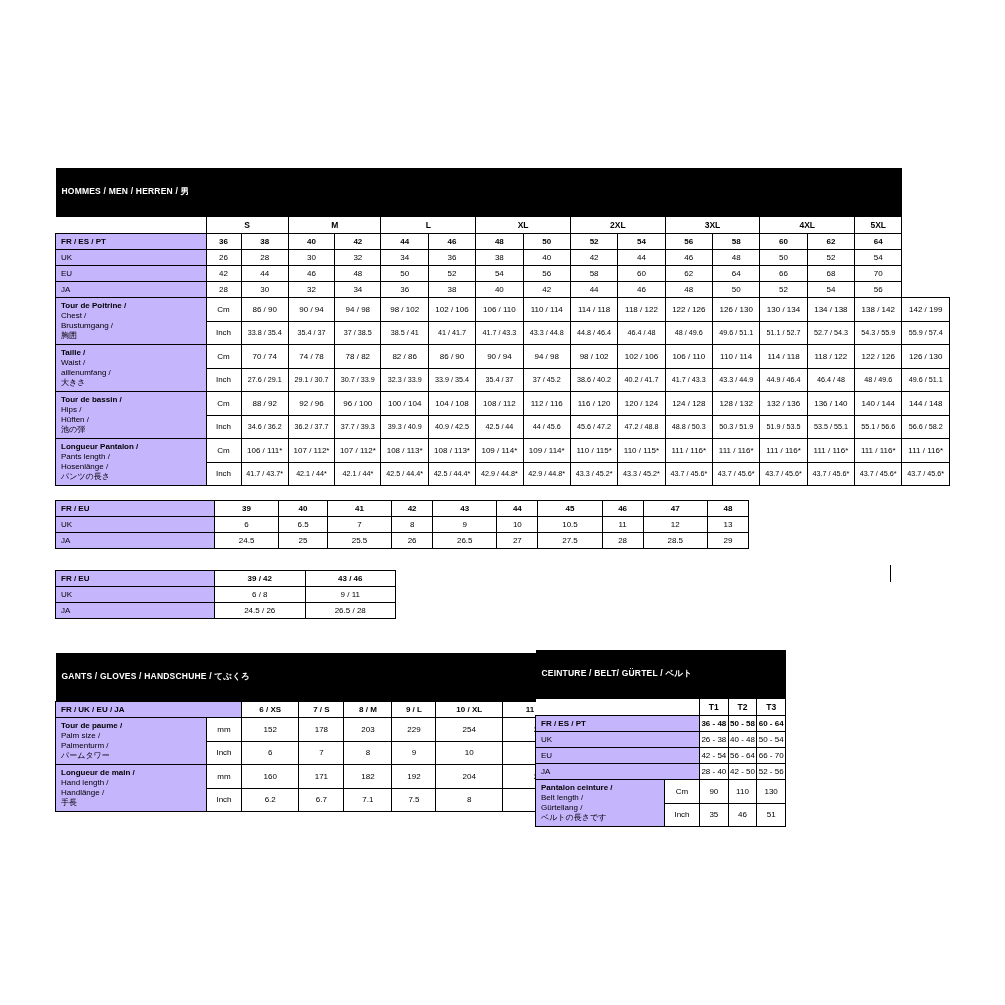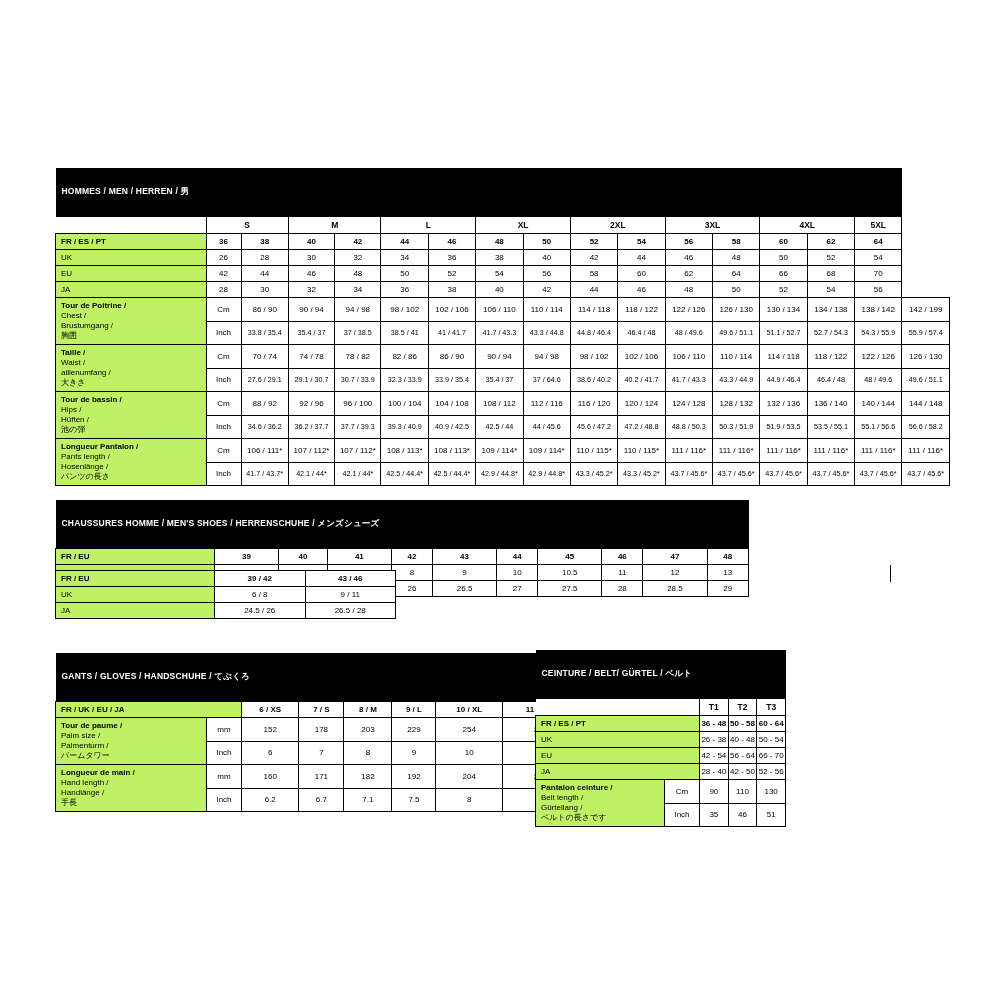--- a/index.html
+++ b/index.html
@@ -3,21 +3,21 @@
 <meta charset="utf-8">
 <style>
   html,body{margin:0;padding:0;background:#ffffff;}
   body{width:1005px;height:1005px;font-family:"Liberation Sans",sans-serif;color:#000;}
   .page{position:relative;width:1005px;height:1005px;}
 
   table{border-collapse:collapse;}
   .blk{background:#000;color:#fff;font-weight:bold;font-size:8.5px;letter-spacing:.2px;padding:18px 6px;}
   .yel{background:#f5e400;font-weight:bold;}
   .cell{border:1px solid #000;font-size:8px;text-align:center;padding:2px 1px;background:#fff;}
-  .lbl{border:1px solid #000;font-size:8px;text-align:left;padding:3px 5px;background:#bef264;margin-top:33px;}
+  .lbl{border:1px solid #000;font-size:8px;text-align:left;padding:3px 5px;background:#c4b5fd;margin-top:33px;}
   .unit{border:1px solid #000;font-size:8px;text-align:center;padding:2px 4px;background:#fff;width:26px;}
   .grp{border:1px solid #000;font-size:8.5px;font-weight:bold;text-align:center;background:#fff;padding:3px 1px;}
   .nobd{border:none;background:#fff;}
   .multi{line-height:1.25;}
   .multi b{font-weight:bold;}
   .small{font-size:7.2px;}
 
   
   #men-table{position:absolute;left:55px;top:168px;width:895px;}
   #men-table td{vertical-align:middle;}
@@ -192,21 +192,21 @@
         <td class="cell">126 / 130</td>
       </tr>
       <tr>
         <td class="unit">Inch</td>
         <td class="cell small">27.6 / 29.1</td>
         <td class="cell small">29.1 / 30.7</td>
         <td class="cell small">30.7 / 33.9</td>
         <td class="cell small">32.3 / 33.9</td>
         <td class="cell small">33.9 / 35.4</td>
         <td class="cell small">35.4 / 37</td>
-        <td class="cell small">37 / 64.6</td>
+        <td class="cell small">37 / 45.2</td>
         <td class="cell small">38.6 / 40.2</td>
         <td class="cell small">40.2 / 41.7</td>
         <td class="cell small">41.7 / 43.3</td>
         <td class="cell small">43.3 / 44.9</td>
         <td class="cell small">44.9 / 46.4</td>
         <td class="cell small">46.4 / 48</td>
         <td class="cell small">48 / 49.6</td>
         <td class="cell small">49.6 / 51.1</td>
       </tr>
 
@@ -295,23 +295,20 @@
         <td class="cell small">43.7 / 45.6*</td>
         <td class="cell small">43.7 / 45.6*</td>
       </tr>
     </tbody>
       </table>
   </div>
 
   <div id="shoes-table">
     <table style="width:100%">
       <tbody>
-          <tr>
-        <td class="blk" colspan="11">CHAUSSURES HOMME  / MEN'S SHOES / HERRENSCHUHE / メンズシューズ</td>
-      </tr>
       <tr>
         <td class="lbl yel" style="width:148px">FR / EU</td>
         <td class="cell yel">39</td>
         <td class="cell yel">40</td>
         <td class="cell yel">41</td>
         <td class="cell yel">42</td>
         <td class="cell yel">43</td>
         <td class="cell yel">44</td>
         <td class="cell yel">45</td>
         <td class="cell yel">46</td>

